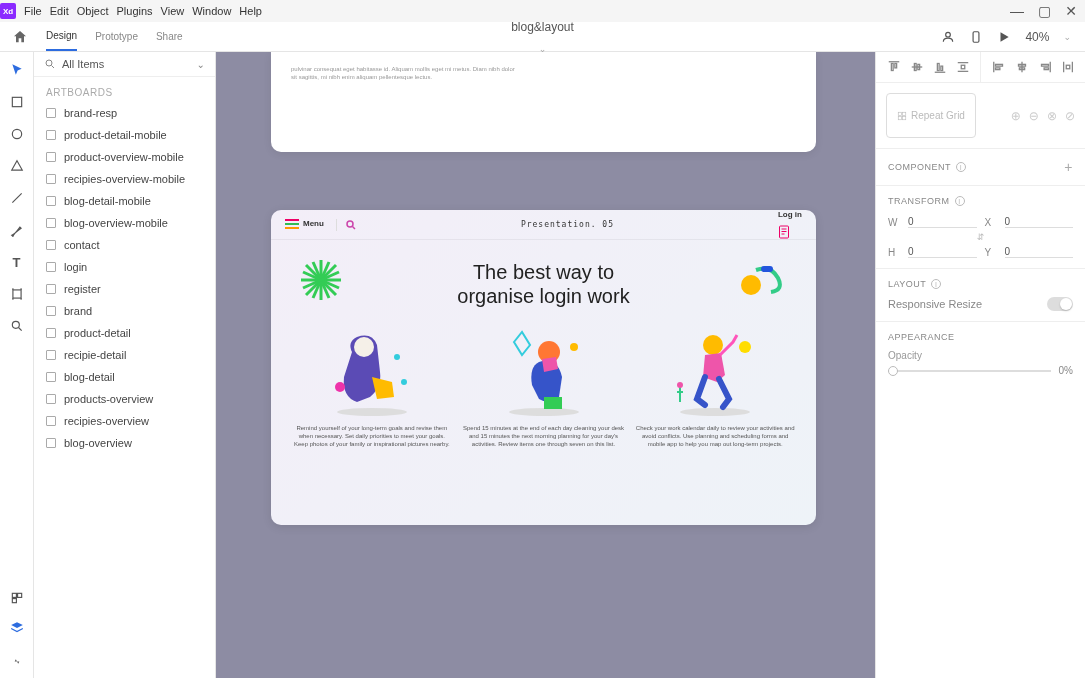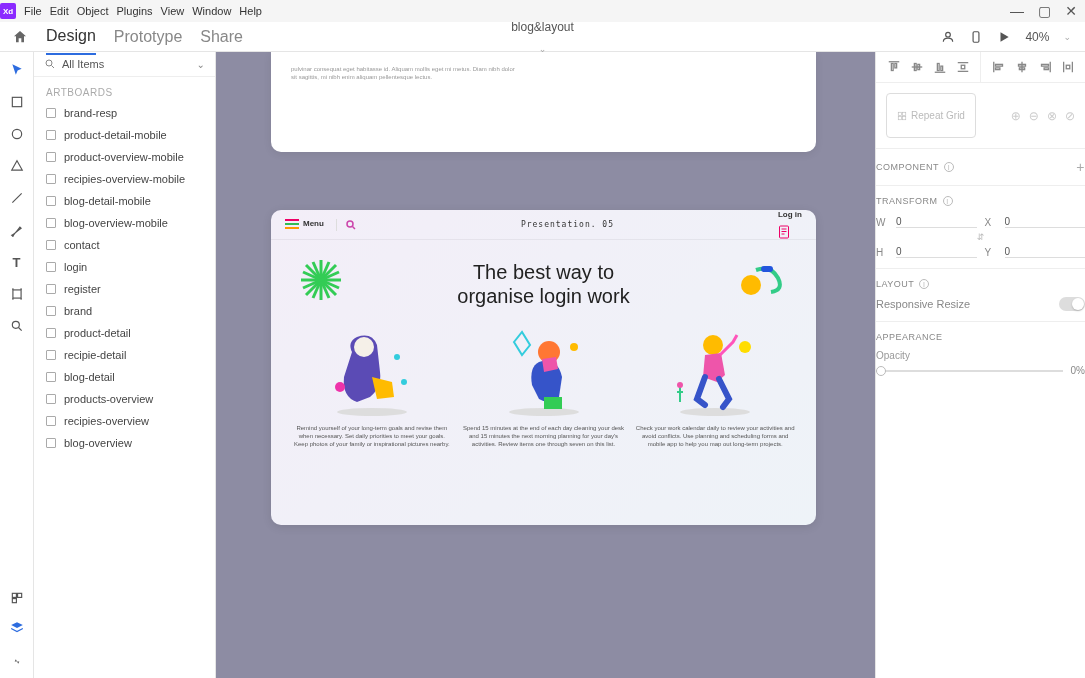--- a/index.html
+++ b/index.html
@@ -7,21 +7,21 @@
 
 
 .menubar { height: 22px; display: flex; align-items: center; padding: 0 0; gap: 8px; font-size: 11px; color: #333; }
 .menubar .app-icon { width: 16px; height: 16px; background: #8b2aff; border-radius: 2px; display: flex; align-items: center; justify-content: center; color: #fff; font-size: 8px; font-weight: bold; }
 .menubar .menu-item { cursor: pointer; }
 .window-controls { position: absolute; right: 8px; top: 3px; display: flex; gap: 14px; font-size: 14px; color: #555; }
 .window-controls span { cursor: pointer; }
 
 
 .subbar { height: 30px; display: flex; align-items: center; background: #fff; border-bottom: 1px solid #e5e5e5; position: relative; }
-.subbar-left { display: flex; align-items: center; padding-left: 12px; gap: 18px; font-size: 16px; color: #888; }
+.subbar-left { display: flex; align-items: center; padding-left: 12px; gap: 18px; font-size: 10px; color: #888; }
 .home-icon { width: 16px; height: 16px; color: #666; }
 .tab { padding: 8px 0; cursor: pointer; }
 .tab.active { color: #333; border-bottom: 2px solid #2d6cdf; }
 .subbar-center { position: absolute; left: 50%; transform: translateX(-50%); font-size: 12px; color: #555; display: flex; align-items: center; gap: 10px; flex-direction: column; }
 .subbar-right { position: absolute; right: 14px; display: flex; align-items: center; gap: 14px; color: #555; font-size: 12px; }
 .subbar-right svg, .subbar-right .ico { width: 14px; height: 14px; }
 
 
 .main { display: flex; height: calc(100% - 52px); }
 
@@ -57,21 +57,21 @@
 
 .right-panel { width: 210px; background: #fff; border-left: 1px solid #e5e5e5; font-size: 11px; color: #555; overflow-y: auto; }
 .align-row { display: flex; border-bottom: 1px solid #eee; }
 .align-group { flex: 1; display: flex; justify-content: space-around; padding: 8px 6px; }
 .align-group + .align-group { border-left: 1px solid #eee; }
 .align-ico { width: 14px; height: 14px; color: #888; cursor: pointer; }
 .repeat-row { padding: 10px; display: flex; align-items: center; gap: 8px; border-bottom: 1px solid #eee; }
 .repeat-btn { border: 1px solid #ddd; border-radius: 4px; padding: 16px 10px; font-size: 10px; color: #bbb; display: flex; align-items: center; gap: 4px; cursor: pointer; }
 .repeat-icons { display: flex; gap: 8px; margin-left: auto; color: #ccc; }
 .repeat-icons span { cursor: pointer; font-size: 12px; }
-.rp-section { padding: 10px 0; border-bottom: 1px solid #eee; }
+.rp-section { padding: 10px 12px; border-bottom: 1px solid #eee; }
 .rp-section .hdr { font-size: 9px; letter-spacing: 0.5px; color: #888; text-transform: uppercase; display: flex; align-items: center; gap: 5px; }
 .rp-section .hdr .info-ico { width: 10px; height: 10px; border: 1px solid #bbb; border-radius: 50%; display: inline-flex; align-items: center; justify-content: center; font-size: 7px; color: #bbb; }
 .rp-section .plus { margin-left: auto; color: #aaa; font-size: 14px; cursor: pointer; }
 .transform-grid { display: grid; grid-template-columns: 12px 1fr 12px 1fr; gap: 6px 8px; margin-top: 10px; font-size: 10px; color: #888; align-items: center; }
 .transform-grid input { border: none; border-bottom: 1px solid #ddd; width: 100%; font-size: 10px; color: #555; outline: none; }
 .lock-ico { grid-column: 1 / 5; text-align: center; font-size: 9px; color: #bbb; margin: -2px 0; }
 .resp-row { display: flex; align-items: center; justify-content: space-between; margin-top: 8px; font-size: 11px; color: #888; }
 .toggle { width: 26px; height: 14px; background: #ddd; border-radius: 8px; position: relative; cursor: pointer; }
 .toggle::after { content: ''; position: absolute; width: 12px; height: 12px; background: #fff; border-radius: 50%; top: 1px; right: 1px; box-shadow: 0 1px 2px rgba(0,0,0,0.2); }
 .opacity-row { margin-top: 8px; }

